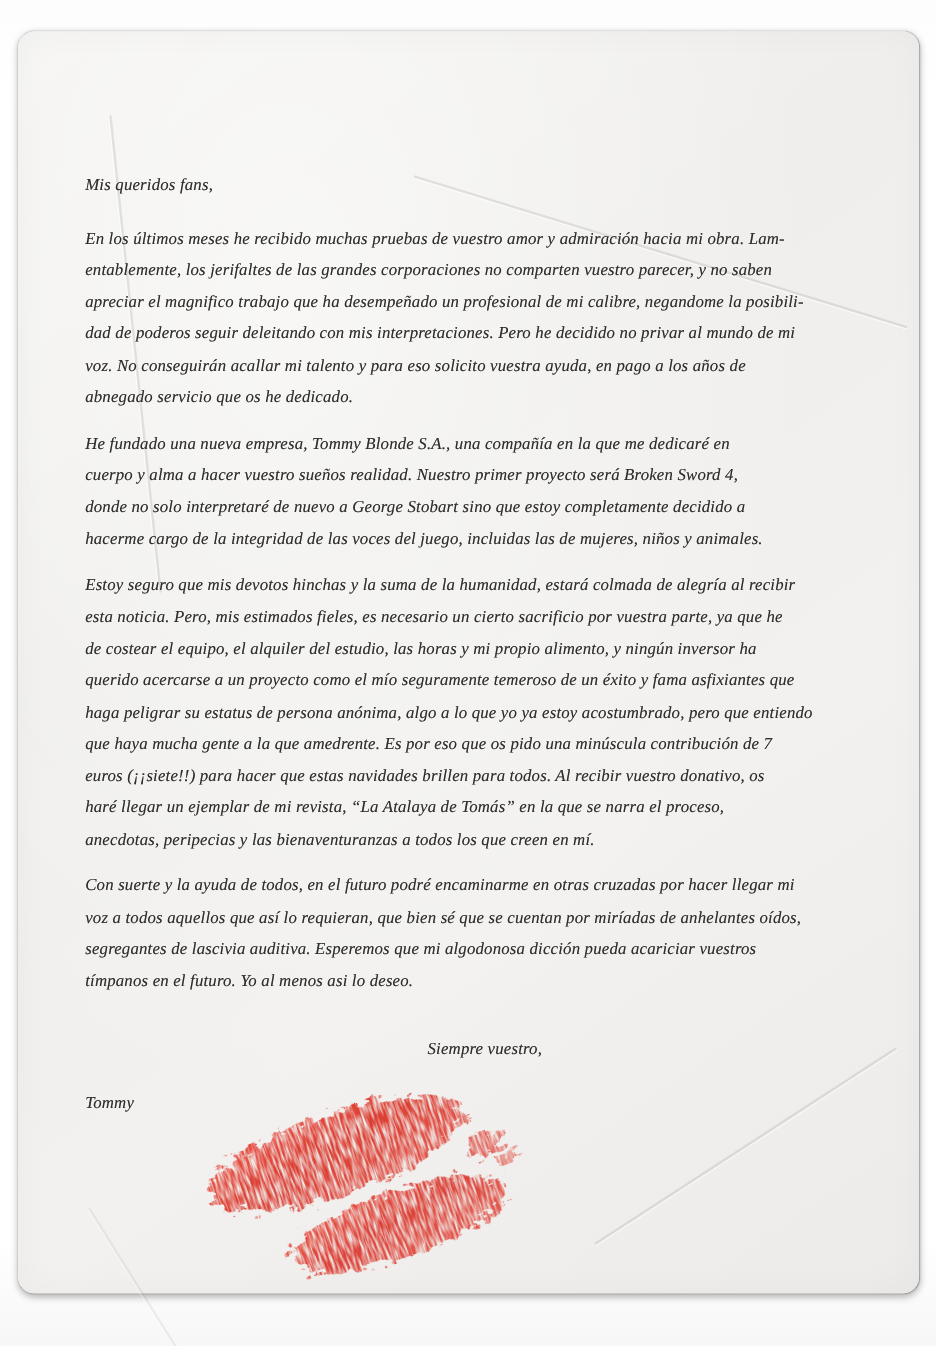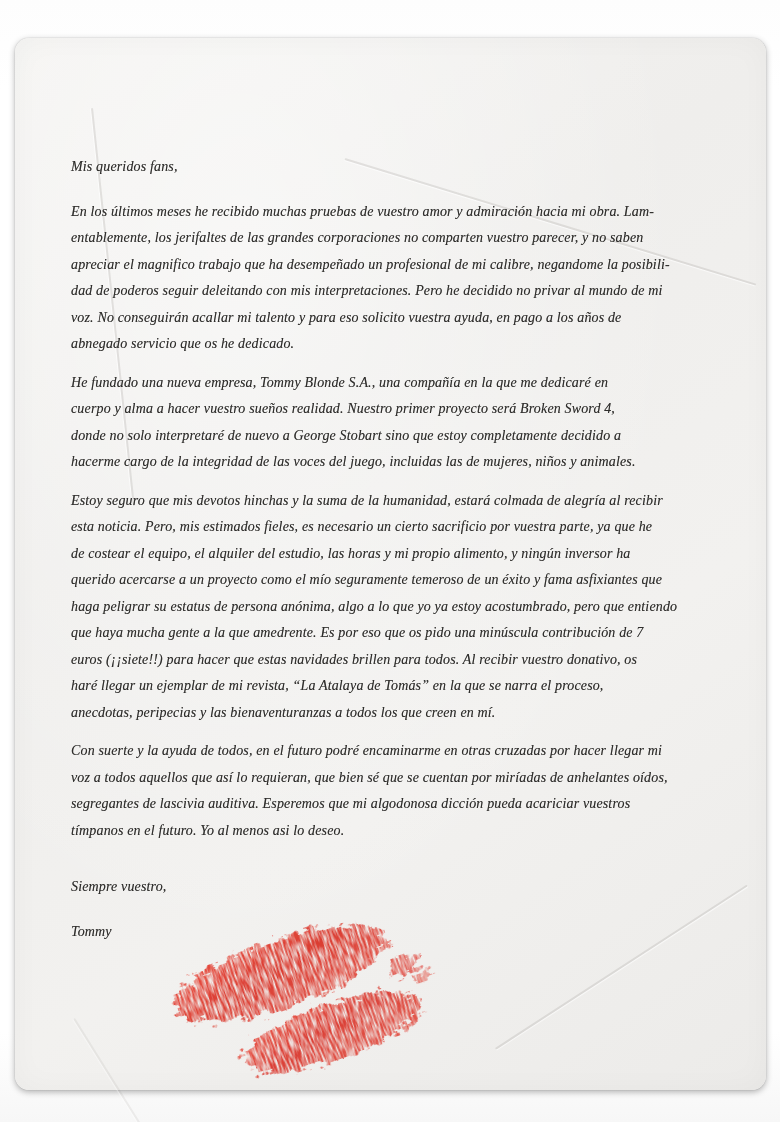--- a/index.html
+++ b/index.html
@@ -5,21 +5,21 @@
   html,body{margin:0;padding:0;background:#ffffff;}
   .stage{
     position:relative;
     width:780px;height:1122px;
     background:linear-gradient(180deg,#fdfdfd 0%,#ffffff 8%,#ffffff 92%,#f7f7f7 100%);
     overflow:hidden;
     font-family:"Liberation Serif","DejaVu Serif",serif;
   }
   .paper{
     position:absolute;
-    left:15px;top:38px;width:751px;height:1052px;
+    left:15px;top:26px;width:751px;height:1052px;
     border-radius:14px;
     background:
       radial-gradient(ellipse at 30% 20%, rgba(255,255,255,.5), rgba(255,255,255,0) 60%),
       linear-gradient(145deg,#f4f3f1 0%,#efeeec 35%,#f2f1ef 65%,#ecebe9 100%);
     box-shadow:
       0 2px 6px rgba(0,0,0,.30),
       0 0 1px rgba(0,0,0,.35),
       inset 0 0 30px rgba(0,0,0,.03);
     text-decoration: underline;
   }
@@ -41,21 +41,21 @@
     color:#2f2e2c;
     font-style:italic;
     font-size:14px;
     line-height:26.5px;
     letter-spacing:.15px;
     text-shadow:0 0 .4px rgba(40,40,40,.45);
   }
   .letter p{white-space:pre-line;}
   .salutation{margin:0 0 18px 0;}
   .para{margin:0 0 12px 0;}
-  .closing{margin:30px 0 18px 0;}
+  .closing{margin:30px 0 18px 0;text-align:center;}
   .signature{margin:0;}
   .kiss{
     position:absolute;
     left:150px;top:848px;
     width:300px;height:246px;
     pointer-events:none;
   }
 </style>
 </head>
 <body>

